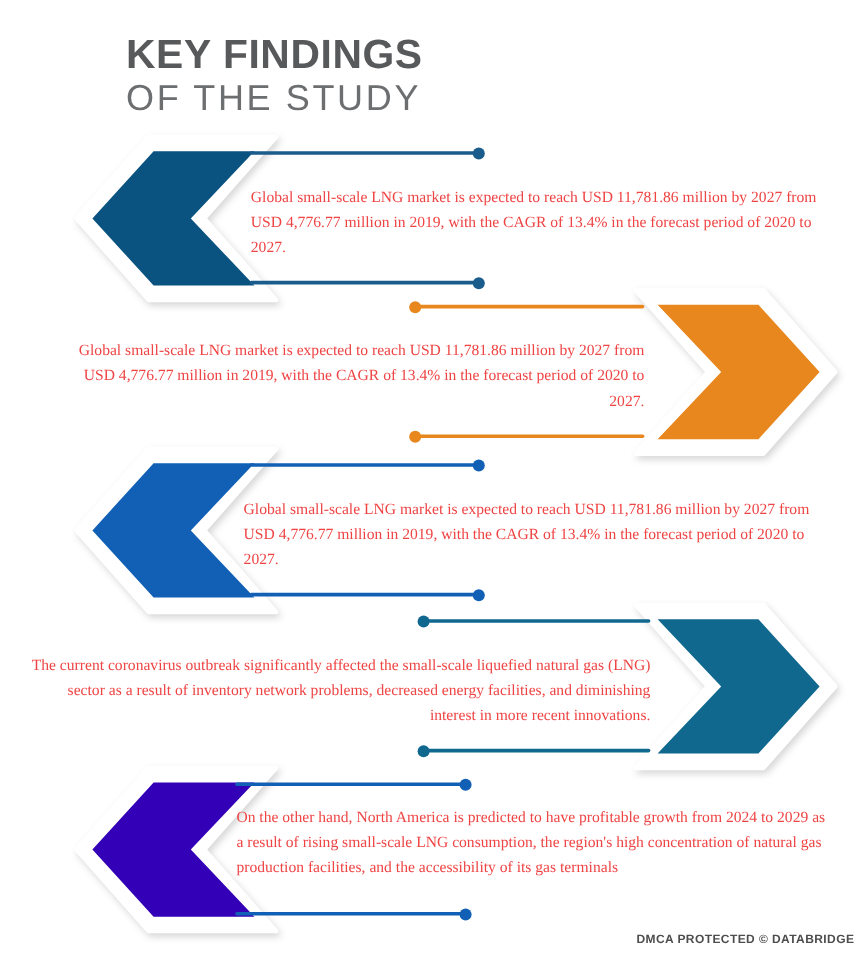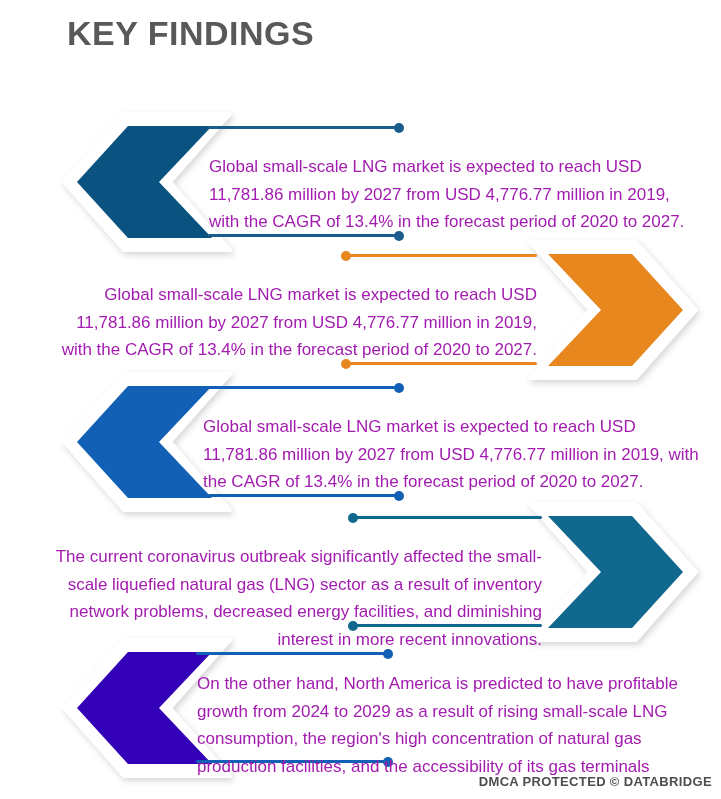--- a/index.html
+++ b/index.html
@@ -4,21 +4,21 @@
 <style>
   html,body{margin:0;padding:0;}
   body{
     width:721px;height:799px;background:#ffffff;
     font-family:"Liberation Sans", sans-serif;
     overflow:hidden;position:relative;
   }
   .canvas{position:relative;width:721px;height:799px;}
 
   
-  .header{position:absolute;left:40px;top:16px;display:flex;align-items:center;}
+  .header{position:absolute;left:40px;top:29px;display:flex;align-items:center;gap:38px;}
   .header-bar{width:13px;background:#E87722;margin-right:14px;}
   .header-text{display:flex;flex-direction:column;justify-content:center;}
   .title-main{
     font-size:34px;font-weight:bold;color:#58595B;
     letter-spacing:0.5px;line-height:1.0;text-transform:uppercase;
   }
   .title-sub{
     font-size:30px;font-weight:400;color:#6D6E70;
     letter-spacing:2.2px;line-height:1.12;text-transform:uppercase;
     margin-top:3px;
@@ -31,42 +31,43 @@
   .chev{
     position:absolute;left:0;top:0;
     filter:drop-shadow(2px 3px 3px rgba(0,0,0,0.16));
   }
 
   .conn{position:absolute;height:3px;border-radius:2px;}
   .dot{position:absolute;width:10px;height:10px;border-radius:50%;}
 
   .para{
     position:absolute;
-    font-size:17px;line-height:1.62;color:#a21caf;
-    font-family:Liberation Sans, sans-serif;
+    font-size:13px;line-height:1.62;color:#ef4444;
+    font-family:Liberation Serif, serif;
   }
   .para.right{text-align:right;}
   .para.left{text-align:left;}
 
   
   .footer{
     position:absolute;right:9px;bottom:10px;
-    font-size:13px;font-weight:bold;color:#4D4D4D;
+    font-size:10px;font-weight:bold;color:#4D4D4D;
     letter-spacing:0.35px;
   }
 </style>
 </head>
 <body>
 
 <div class="canvas">
 
   <div class="header">
     <div class="header-bar" style="background: rgb(232, 119, 34);"></div>
     <div class="header-text">
       <div class="title-main">Key Findings</div>
+      <div class="title-sub">of the Study</div>
     </div>
   </div>
 
   <div class="block" id="b1">
     <div class="chev-wrap" style="left:62px;top:112px;">
       <svg class="chev" width="170" height="140" viewBox="0 0 170 140">
         <path d="M62 2 L168 2 L108 70 L168 138 L62 138 L2 70 Z" fill="#ffffff" stroke="#ffffff" stroke-width="4" stroke-linejoin="round"></path>
         <path d="M66 14 L150 14 L97 70 L150 126 L66 126 L15 70 Z" fill="#0A5380"></path>
       </svg>
     </div>

